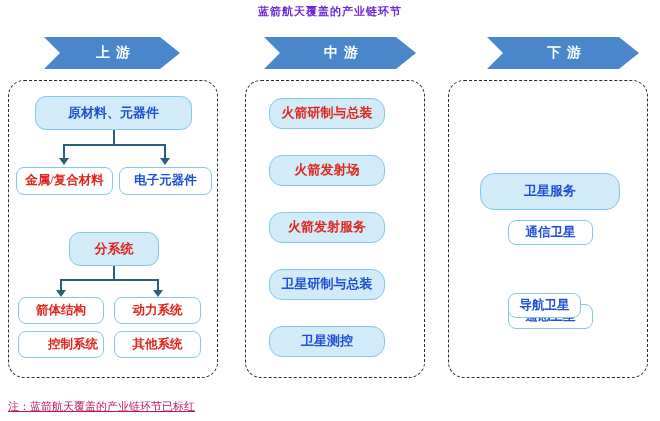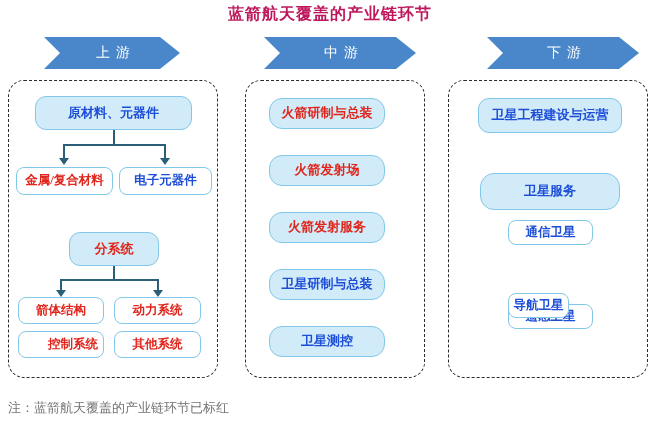--- a/index.html
+++ b/index.html
@@ -1,25 +1,25 @@
 <!DOCTYPE html>
 <html style="--arrow-blue: #4a87ca; --box-fill: #d2ebf8; --box-border: #82c8e8; --red-text: #e0251c; --connector: #2b5f77; --dashed-border: #2b2b2b;"><head>
 <meta charset="utf-8">
 <style>
   * { margin:0; padding:0; box-sizing:border-box; }
   body { background:#fff; font-family:"Liberation Serif","DejaVu Serif",serif; }
   .canvas { position:relative; width:660px; height:421px; background:#ffffff; overflow:hidden; }
 
   .title { position:absolute; top:4px; left:0; right:0; text-align:center;
-           font-size:16px; font-weight:bold; color:#be185d; letter-spacing:1px; }
+           font-size:11px; font-weight:bold; color:#6d28d9; letter-spacing:1px; }
 
   .banner { position:absolute; top:37px; height:32px;
             background:var(--arrow-blue,#4a87ca); color:#fff;
             display:flex; align-items:center; justify-content:center;
-            font-size:14px; font-weight:normal; letter-spacing:6px; padding-left:8px;
+            font-size:14px; font-weight:bold; letter-spacing:6px; padding-left:8px;
             clip-path: polygon(0 0, calc(100% - 20px) 0, 100% 50%, calc(100% - 20px) 100%, 0 100%, 16px 50%); }
   .banner.a1 { left:44px;  width:136px; }
   .banner.a2 { left:264px; width:152px; }
   .banner.a3 { left:487px; width:152px; }
 
   .container { position:absolute; top:80px; height:298px;
                border:1.6px dashed var(--dashed-border,#2b2b2b); border-radius:16px; background:#fff; }
   .c1 { left:8px;   width:210px; }
   .c2 { left:245px; width:180px; }
   .c3 { left:448px; width:200px; }
@@ -29,21 +29,21 @@
          background:var(--box-fill,#d2ebf8); border:1.4px solid var(--box-border,#82c8e8);
          border-radius:11px; line-height:1.1; }
   .box.outline { background:#ffffff; border-radius:8px; font-size:12.5px; border-width:1.2px; }
   .red { color:var(--red-text,#e0251c) !important; }
 
   .line { position:absolute; background:var(--connector,#2b5f77); }
   .arrowhead { position:absolute; width:0; height:0;
                border-left:5px solid transparent; border-right:5px solid transparent;
                border-top:7px solid var(--connector,#2b5f77); }
 
-  .note { position:absolute; top:399px; left:8px; font-size:13px; color:#737373; }
+  .note { position:absolute; top:399px; left:8px; font-size:11px; color:#be185d;text-decoration:underline; }
 </style>
 </head>
 <body>
 
 <div class="canvas">
 
   <div class="title">蓝箭航天覆盖的产业链环节</div>
 
   <div class="banner a1">
     <span>上游</span>
@@ -86,22 +86,21 @@
 
   <div class="container c2">
     <div class="box red" style="left:23px; top:17px; width:116px; height:31px; border-radius:13px;">火箭研制与总装</div>
     <div class="box red" style="left:23px; top:74px; width:116px; height:31px; border-radius:13px;">火箭发射场</div>
     <div class="box red" style="left:23px; top:131px; width:116px; height:31px; border-radius:13px;">火箭发射服务</div>
     <div class="box" style="left:23px; top:188px; width:116px; height:31px; border-radius:13px;">卫星研制与总装</div>
     <div class="box" style="left:23px; top:245px; width:116px; height:31px; border-radius:13px;">卫星测控</div>
   </div>
 
   <div class="container c3">
-    <div class="box" style="left:29px; top:17px; width:144px; height:35px;">卫星工程建设与运营</div>
     <div class="box" style="left:31px; top:92px; width:140px; height:37px; border-radius:14px;">卫星服务</div>
     <div class="box outline" style="left:59px; top:139px; width:85px; height:25px;">通信卫星</div>
     <div class="box outline" style="left:59px; top:176px; width:85px; height:25px;margin-top:47px;">遥感卫星</div>
-    <div class="box outline" style="left:59px; top:212px; width:61px; height:25px;text-align:right;">导航卫星</div>
+    <div class="box outline" style="left:59px; top:212px; width:73px; height:25px;text-align:right;">导航卫星</div>
   </div>
 
   <div class="note">注：蓝箭航天覆盖的产业链环节已标红</div>
 
 </div>
 
 </body></html>

